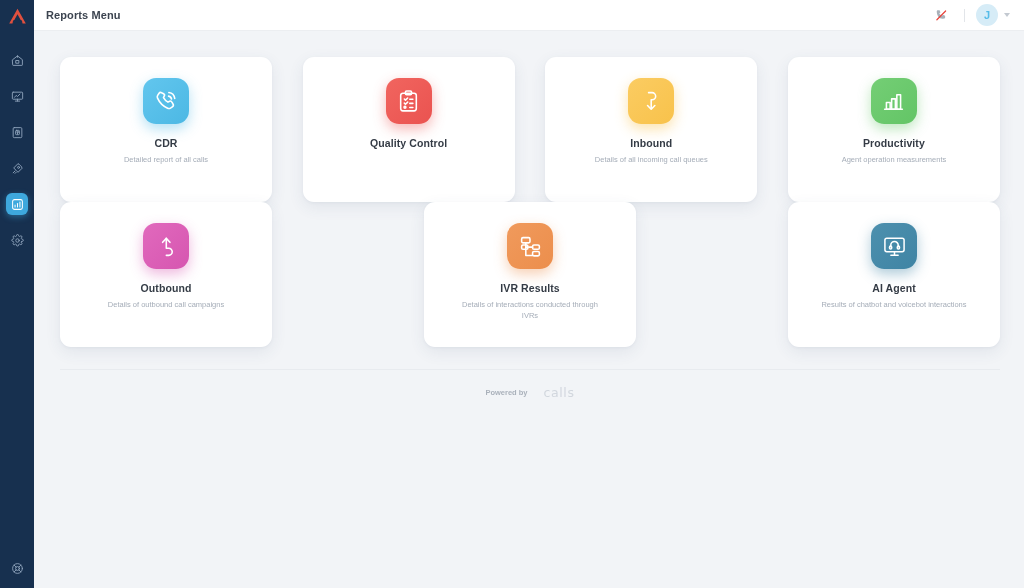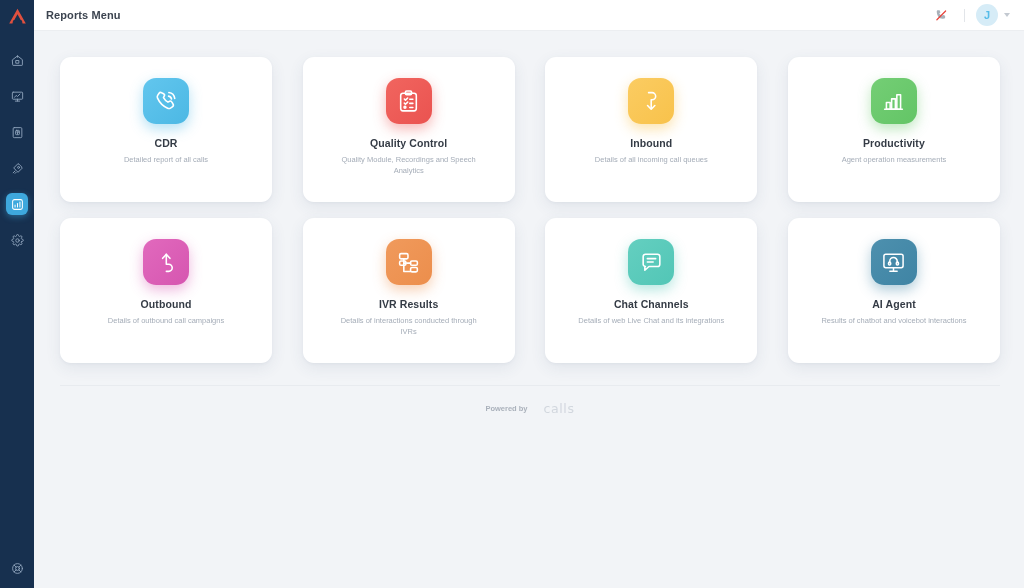--- a/index.html
+++ b/index.html
@@ -107,21 +107,21 @@
     padding: 0;
     overflow: hidden;
   }
   .cards-area { padding: 26px 24px 0 26px; }
 
   .cards-row {
     display: flex;
     gap: 0;
     justify-content: space-between;
   }
-  .cards-row + .cards-row { margin-top: 16px; }
+  .cards-row + .cards-row { margin-top: 0; }
 
   .card {
     width: 212px; height: 145px;
     background: #ffffff;
     border-radius: 11px;
     box-shadow: 0 5px 16px rgba(60,80,110,.09), 0 1px 3px rgba(60,80,110,.05);
     display: flex; flex-direction: column; align-items: center;
     padding-top: 21px;
     cursor: pointer;
   }
@@ -295,21 +295,20 @@
                 <rect x="9" y="2" width="6" height="3.6" rx="1.2"></rect>
                 <path d="M8 9.6 l1.1 1.1 L11.2 8.6"></path>
                 <line x1="13.2" y1="9.8" x2="16.2" y2="9.8"></line>
                 <path d="M8 13.6 l1.1 1.1 L11.2 12.6"></path>
                 <line x1="13.2" y1="13.8" x2="16.2" y2="13.8"></line>
                 <circle cx="8.6" cy="17.6" r="0.9"></circle>
                 <line x1="13.2" y1="17.7" x2="16.2" y2="17.7"></line>
               </svg>
             </div>
             <div class="card-title">Quality Control</div>
-            <div class="card-desc">Quality Module, Recordings and Speech Analytics</div>
           </div>
 
           <div class="card">
             <div class="card-icon" style="background:linear-gradient(135deg,#fbcc62,#f8c24b);box-shadow:0 5px 13px rgba(248,194,75,.45);">
               <svg width="25" height="25" viewBox="0 0 24 24" fill="none" stroke="#ffffff" stroke-width="1.5" stroke-linecap="round" stroke-linejoin="round">
                 <path d="M9.2 3.5 h3.4 a3.4 3.4 0 0 1 0 6.8 h-0.9 v8"></path>
                 <path d="M8.2 15.8 L11.7 19.4 L15.2 15.8"></path>
               </svg>
             </div>
             <div class="card-title">Inbound</div>
@@ -353,31 +352,20 @@
                 <rect x="3.5" y="10.5" width="6" height="4.2" rx="1.3"></rect>
                 <path d="M7.5 8.5 v12.1 h6.5"></path>
                 <path d="M10.5 12.6 h3.5"></path>
                 <path d="M7.5 12.6 h2"></path>
               </svg>
             </div>
             <div class="card-title">IVR Results</div>
             <div class="card-desc">Details of interactions conducted through IVRs</div>
           </div>
 
-          <div class="card">
-            <div class="card-icon" style="background:linear-gradient(135deg,#64cfc0,#52c6b6);box-shadow:0 5px 13px rgba(82,198,182,.42);">
-              <svg width="25" height="25" viewBox="0 0 24 24" fill="none" stroke="#ffffff" stroke-width="1.5" stroke-linecap="round" stroke-linejoin="round">
-                <path d="M4 6.2 a2.2 2.2 0 0 1 2.2-2.2 h11.6 A2.2 2.2 0 0 1 20 6.2 v7.4 a2.2 2.2 0 0 1-2.2 2.2 H9.6 L5.6 19.4 v-3.6 H6.2 A2.2 2.2 0 0 1 4 13.6 Z"></path>
-                <line x1="8" y1="8.3" x2="16" y2="8.3"></line>
-                <line x1="8" y1="11.5" x2="13.6" y2="11.5"></line>
-              </svg>
-            </div>
-            <div class="card-title">Chat Channels</div>
-            <div class="card-desc">Details of web Live Chat and its integrations</div>
-          </div>
 
           <div class="card">
             <div class="card-icon" style="background:linear-gradient(135deg,#4d90ae,#3f84a4);box-shadow:0 5px 13px rgba(63,132,164,.42);">
               <svg width="25" height="25" viewBox="0 0 24 24" fill="none" stroke="#ffffff" stroke-width="1.45" stroke-linecap="round" stroke-linejoin="round">
                 <rect x="2.8" y="4" width="18.4" height="13" rx="1.8"></rect>
                 <line x1="8.5" y1="20.4" x2="15.5" y2="20.4"></line>
                 <line x1="12" y1="17" x2="12" y2="20.4"></line>
                 <path d="M8.4 12.3 v-1.5 a3.6 3.6 0 0 1 7.2 0 v1.5"></path>
                 <rect x="7.2" y="11.6" width="2.1" height="2.9" rx="1"></rect>
                 <rect x="14.7" y="11.6" width="2.1" height="2.9" rx="1"></rect>

